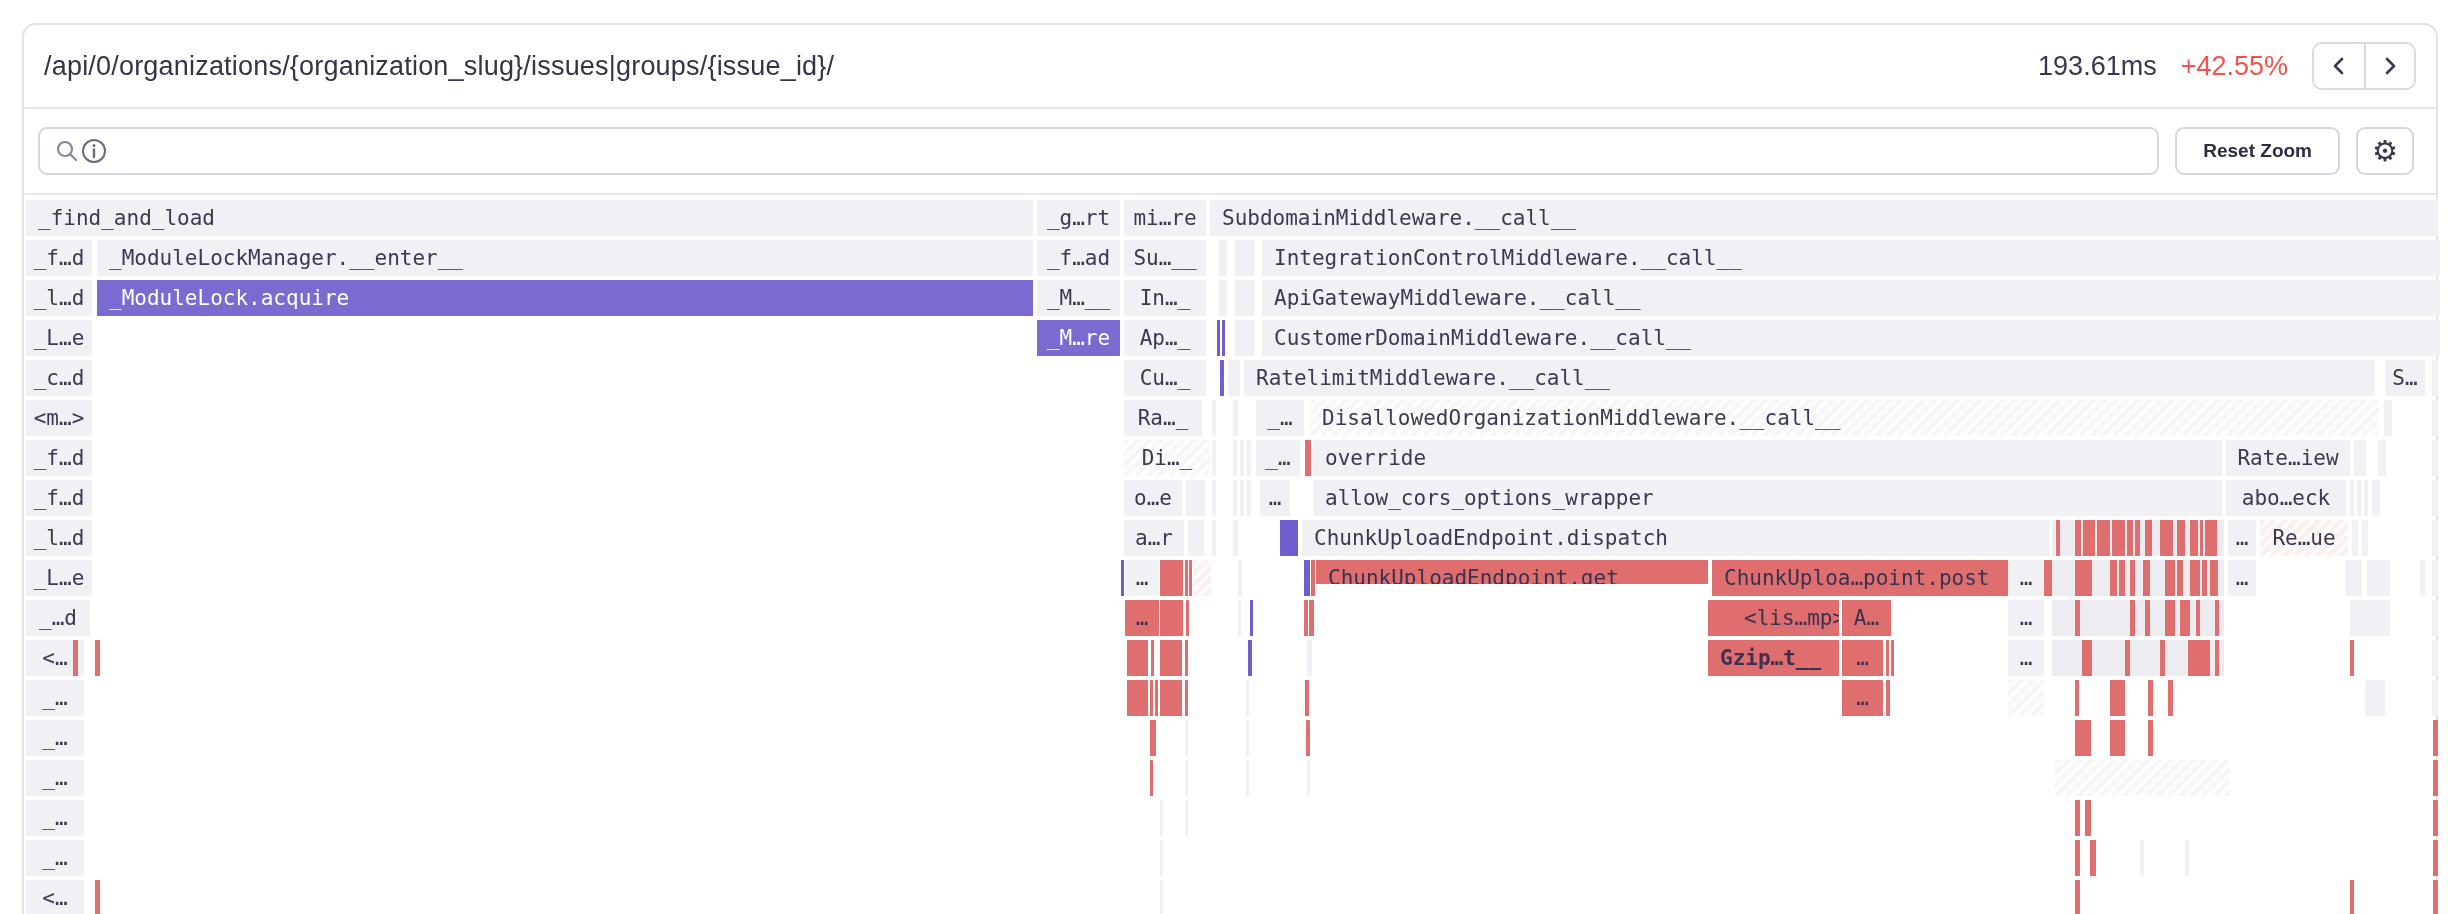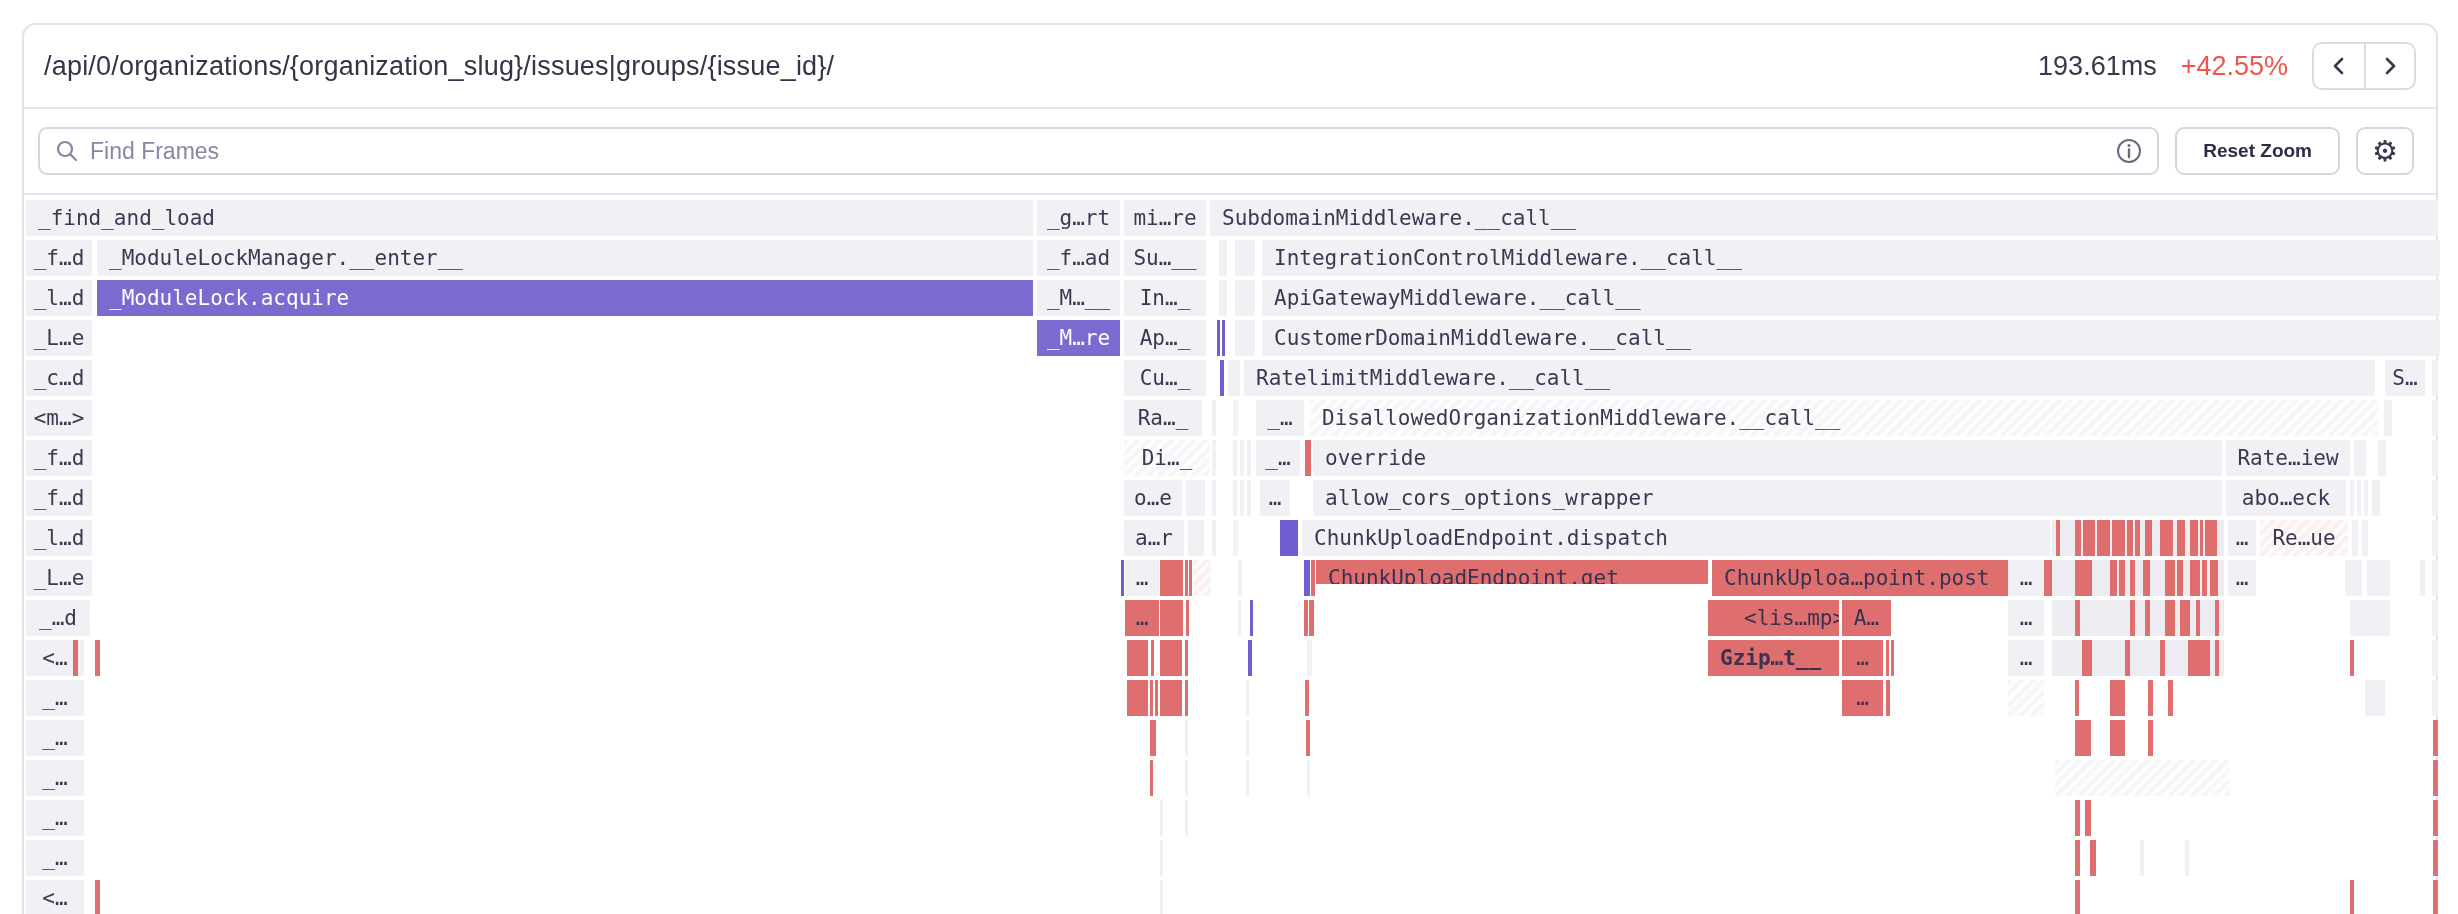--- a/index.html
+++ b/index.html
@@ -75,21 +75,20 @@
     </div>
 
     <div class="tbar">
       <div class="search">
         <span class="icn">
           <svg width="26" height="26" viewBox="0 0 26 26">
               <circle cx="11" cy="11" r="7" fill="none" stroke="#8b85a0" stroke-width="2.2"></circle>
               <line x1="16.5" y1="16.5" x2="22" y2="22" stroke="#8b85a0" stroke-width="2.2" stroke-linecap="round"></line>
             </svg>
         </span>
-        <span class="ph">Find Frames</span>
         <span class="icn">
           <svg width="28" height="28" viewBox="0 0 28 28">
               <circle cx="14" cy="14" r="11" fill="none" stroke="#6e687f" stroke-width="2"></circle>
               <line x1="14" y1="12.5" x2="14" y2="20" stroke="#6e687f" stroke-width="2.4" stroke-linecap="round"></line>
               <circle cx="14" cy="8.4" r="1.5" fill="#6e687f"></circle>
             </svg>
         </span>
       </div>
       <button class="btn">Reset Zoom</button>
       <button class="btn gearbtn">

